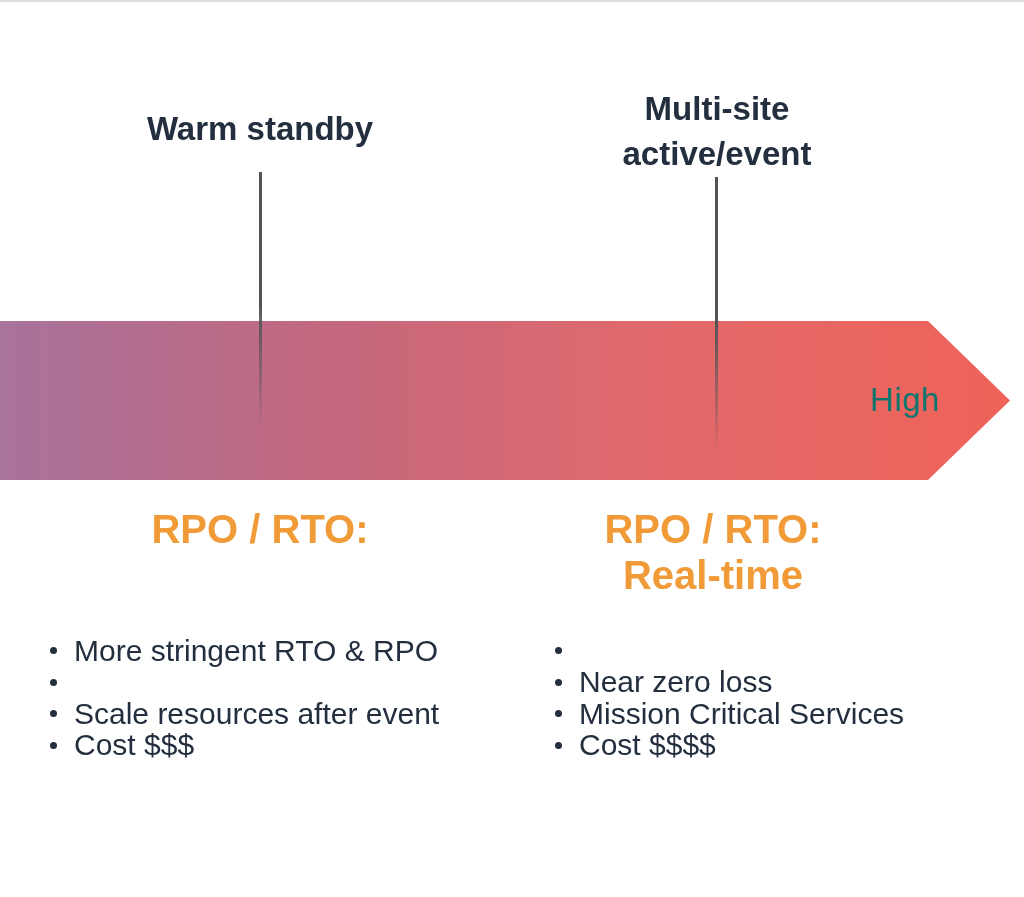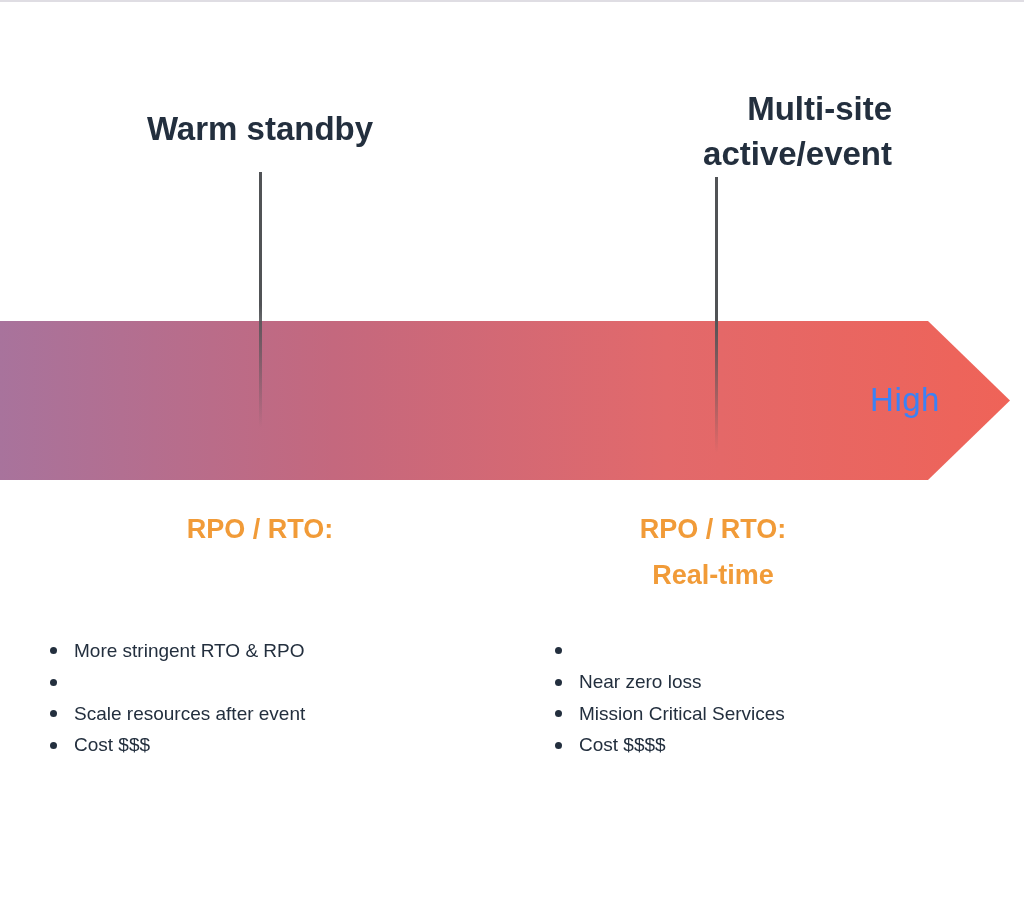--- a/index.html
+++ b/index.html
@@ -17,54 +17,54 @@
   }
   
   .arrow-svg {
     position: absolute; left: 0; top: 321;
     left: 0px; top: 321px;
     width: 1010px; height: 159px;
   }
   .high-label {
     position: absolute; left: 830px; top: 381px;
     width: 150px; text-align: center;
-    font-size: 33px; font-weight: 500; color: #3b82f6;
+    font-size: 33px; font-weight: 500; color: #0f766e;
     letter-spacing: 0.5px;
   }
   
   .tick {
     position: absolute; width: 2.5px;
     background: linear-gradient(to bottom,
       #515356 0%, #515356 52%, rgba(81,83,86,0) 100%);
   }
   .tick-1 { left: 259px; top: 172px; height: 256px; }
   .tick-2 { left: 715px; top: 177px; height: 276px; }
   
   .strategy-title {
     position: absolute; width: 350px; text-align: center;
     font-size: 33px; line-height: 45px; font-weight: 600;
     color: var(--navy, #232f3e);
   }
   .title-1 { left: 85px;  top: 106px; }
-  .title-2 { left: 542px; top: 86px; text-align: right; }
+  .title-2 { left: 542px; top: 86px; }
   .strategy-title span { display: block; }
   
   .rpo-block {
     position: absolute; width: 350px; text-align: center;
-    font-size: 27px; line-height: 46px; font-weight: 600;
+    font-size: 40px; line-height: 46px; font-weight: 600;
     color: var(--accent, #f19b38);
   }
   .rpo-1 { left: 85px;  top: 506px; }
   .rpo-2 { left: 538px; top: 506px; }
   .rpo-block span { display: block; }
   
   .bullet-list {
     position: absolute;
     list-style: none; margin: 0; padding: 0;
-    font-size: 19px; font-weight: 500;
+    font-size: 30px; font-weight: 500;
     color: var(--navy, #232f3e);
   }
   .list-1 { left: 46px;  top: 635px; }
   .list-2 { left: 551px; top: 635px; }
   .bullet-list li {
     height: 31.5px;
     display: flex; align-items: center;
   }
   .bullet-dot {
     flex: 0 0 auto;

